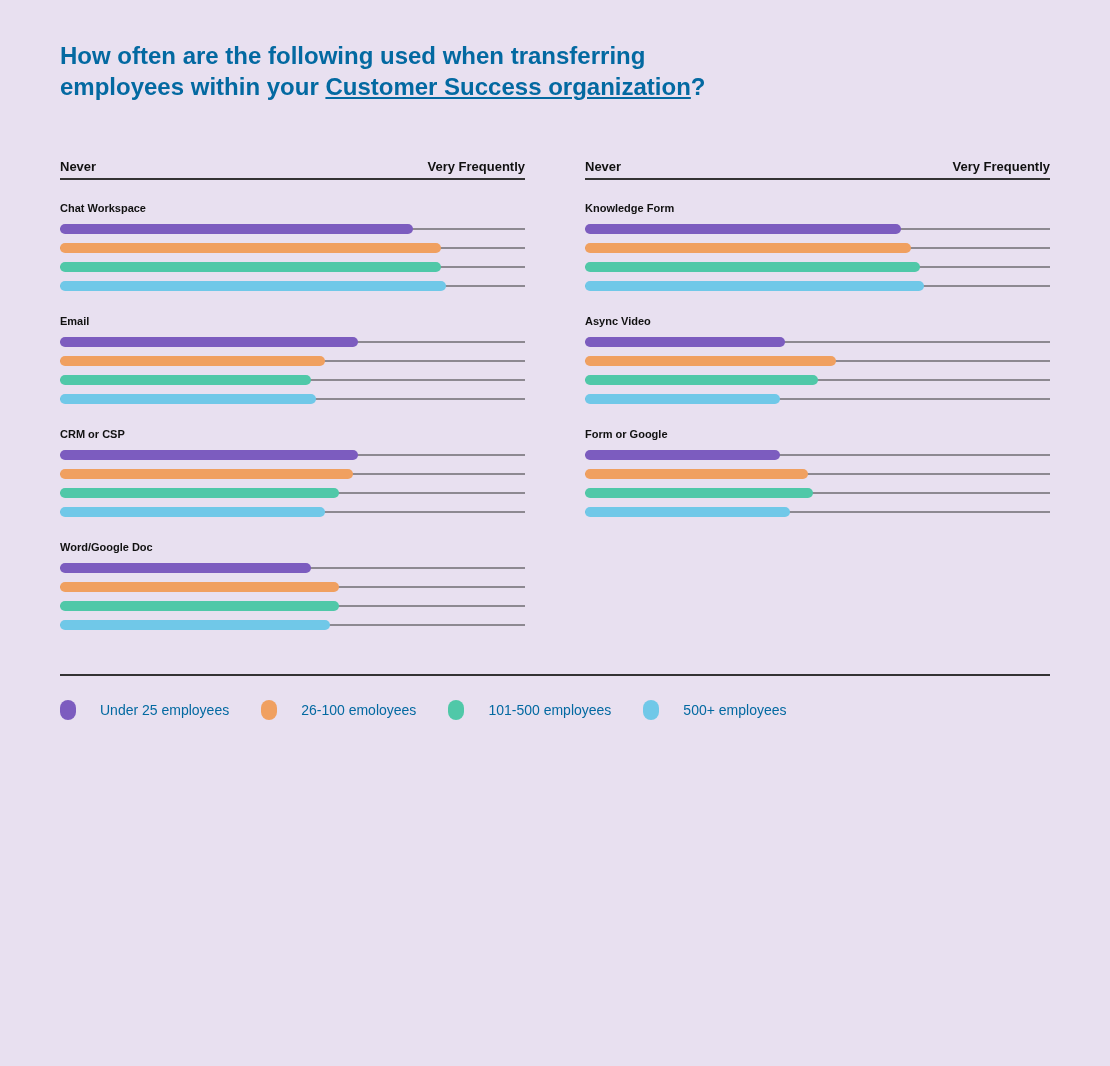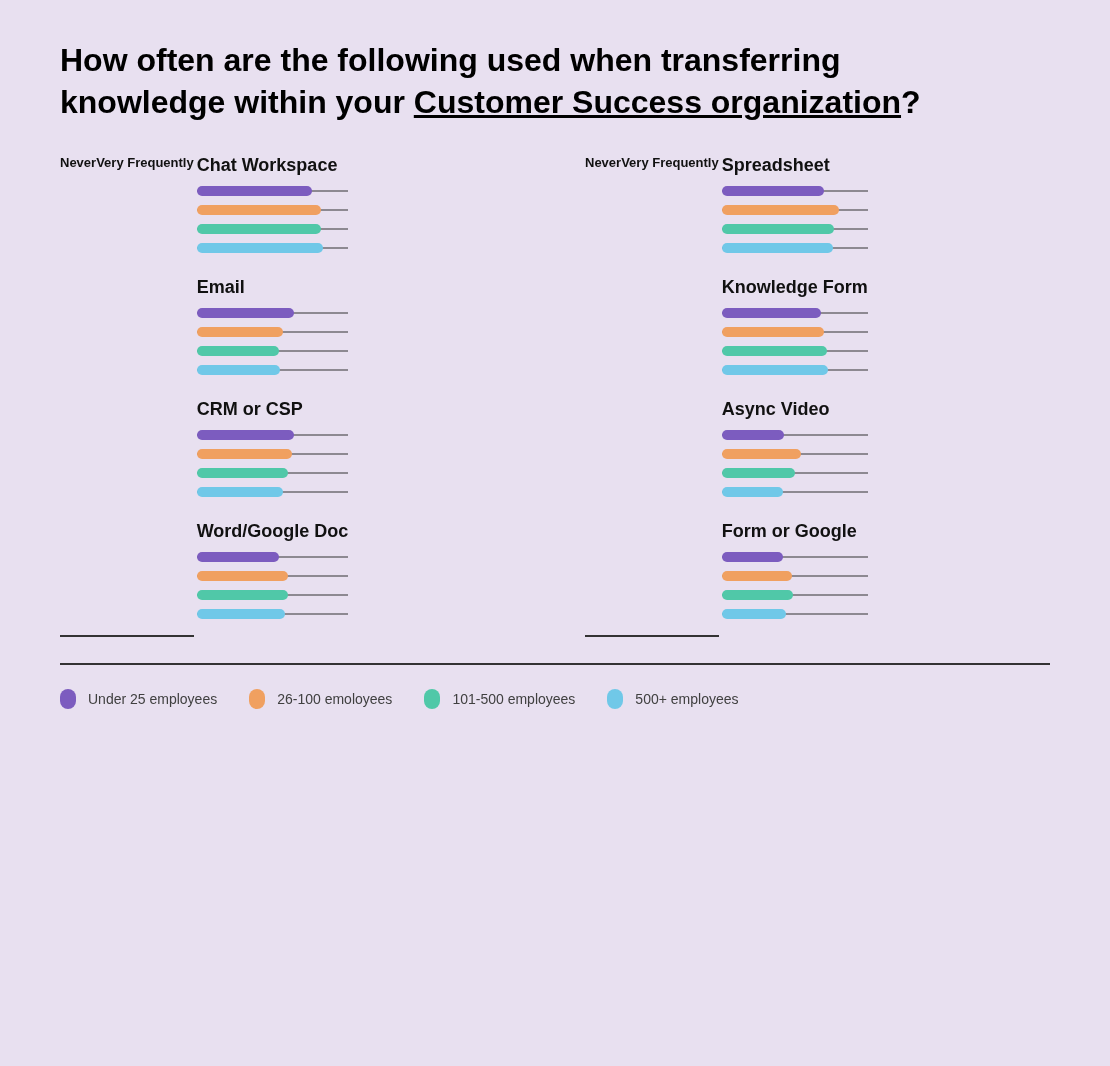--- a/index.html
+++ b/index.html
@@ -4,55 +4,55 @@
   <style>
     * { box-sizing: border-box; margin: 0; padding: 0; }
     body {
       background: #e8e0f0;
       font-family: -apple-system, BlinkMacSystemFont, 'Segoe UI', sans-serif;
       padding: 40px 60px;
       width: 1110px;
       min-height: 1066px;
     }
     .title {
-      font-size: 32px;
+      font-size: 24px;
       font-weight: 800;
-      color: #000000;
+      color: #0369a1;
       line-height: 1.3;
-      margin-bottom: 32px;
+      margin-bottom: 57px;
       max-width: 900px;
     }
     .title u { font-weight: 800; }
 
     .charts-grid {
       display: grid;
       grid-template-columns: 1fr 1fr;
       gap: 0 60px;
     }
 
-    .column { display: flex; flex-direction: row; gap: 3px; }
+    .column { display: flex; flex-direction: column; gap: 16px; }
 
     .axis-row {
       display: flex;
       justify-content: space-between;
       margin-bottom: 6px;
       border-bottom: 2px solid #333;
       padding-bottom: 4px;
     }
     .axis-label {
       font-size: 13px;
       font-weight: 700;
       color: #111;
     }
 
     .chart-section {
       margin-bottom: 22px;
     }
     .section-title {
-      font-size: 18px;
+      font-size: 11px;
       font-weight: 700;
       color: #111;
       margin-bottom: 8px;
     }
 
     .bar-group { display: flex; flex-direction: column; gap: 5px; }
 
     .bar-row {
       display: flex;
       align-items: center;
@@ -91,37 +91,37 @@
 
     .legend {
       display: flex;
       gap: 32px;
       align-items: center;
       flex-wrap: wrap;
     }
     .legend-item {
       display: flex;
       align-items: center;
-      gap: 12px;
+      gap: 24px;
       font-size: 14px;
-      color: #404040;
+      color: #0369a1;
     }
     .legend-dot {
       width: 16px;
       height: 20px;
       border-radius: 8px;
       flex-shrink: 0;
     }
   </style>
 </head>
 <body>
 
 <h1 class="title">
   <span>How often are the following used when transferring</span><br>
-  <span>knowledge within your </span><u>Customer Success organization</u><span>?</span>
+  <span>employees within your </span><u>Customer Success organization</u><span>?</span>
 </h1>
 
 <div class="charts-grid">
   <div class="column">
     <div class="axis-row">
       <span class="axis-label">Never</span>
       <span class="axis-label">Very Frequently</span>
     </div>
 
     <div id="left-sections">
@@ -212,41 +212,20 @@
       </div>
   </div>
 
   <div class="column">
     <div class="axis-row">
       <span class="axis-label">Never</span>
       <span class="axis-label">Very Frequently</span>
     </div>
     <div id="right-sections">
         <div class="chart-section">
-          <div class="section-title">Spreadsheet</div>
-          <div class="bar-group">
-            <div class="bar-row">
-              <div class="bar-track"></div>
-              <div class="bar bar-purple" style="width: 70%;"></div>
-            </div>
-            <div class="bar-row">
-              <div class="bar-track"></div>
-              <div class="bar bar-orange" style="width: 80%;"></div>
-            </div>
-            <div class="bar-row">
-              <div class="bar-track"></div>
-              <div class="bar bar-teal" style="width: 77%;"></div>
-            </div>
-            <div class="bar-row">
-              <div class="bar-track"></div>
-              <div class="bar bar-blue" style="width: 76%;"></div>
-            </div>
-          </div>
-        </div>
-        <div class="chart-section">
           <div class="section-title">Knowledge Form</div>
           <div class="bar-group">
             <div class="bar-row">
               <div class="bar-track"></div>
               <div class="bar bar-purple" style="width: 68%;"></div>
             </div>
             <div class="bar-row">
               <div class="bar-track"></div>
               <div class="bar bar-orange" style="width: 70%;"></div>
             </div>

